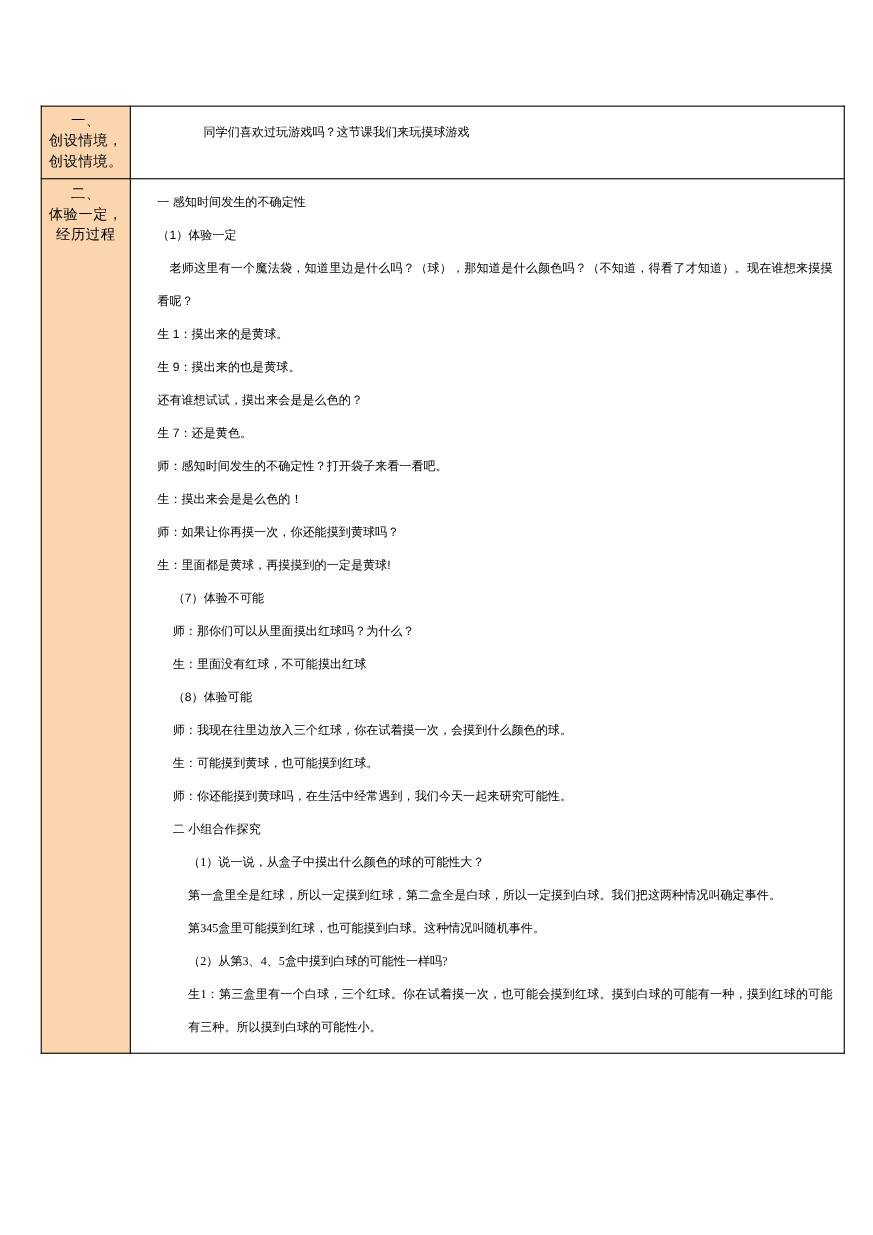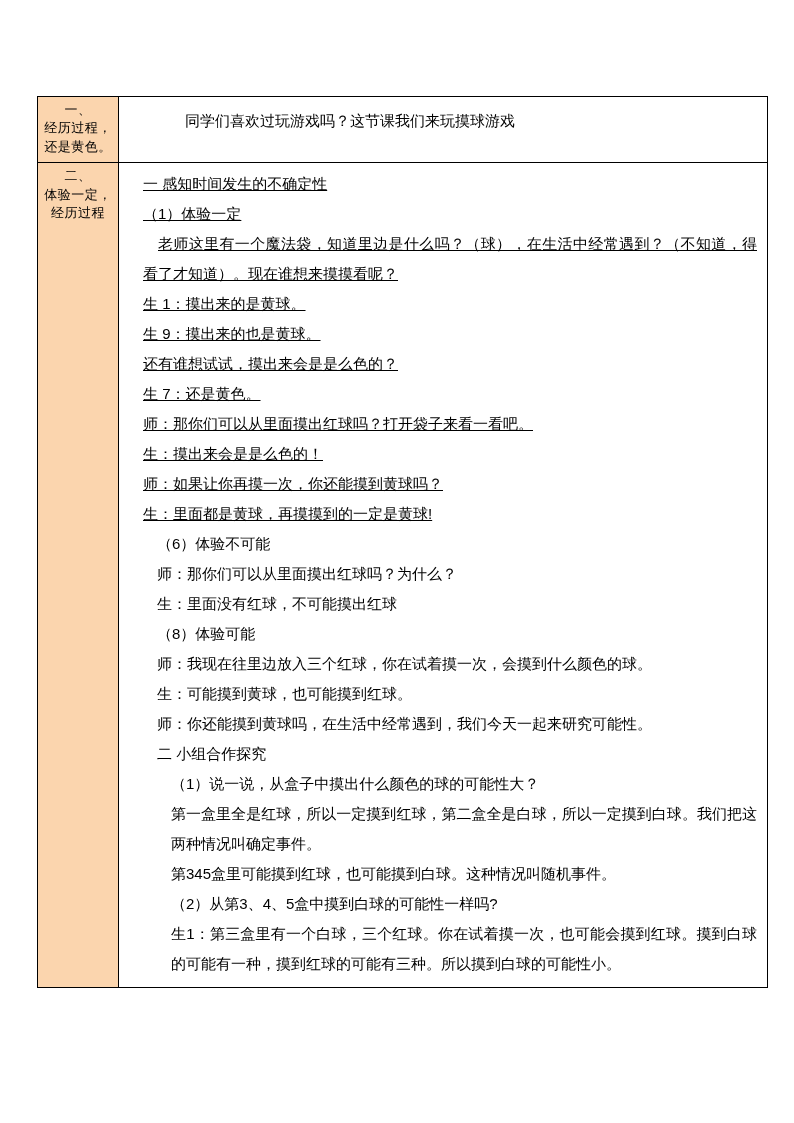--- a/index.html
+++ b/index.html
@@ -46,77 +46,77 @@
     display: block;
     white-space: nowrap;
   }
   .col-body {
     padding: 6px 10px 8px 10px !important;
     font-size: 13.2px;
     line-height: 1.0;
   }
   .para {
     margin: 0;
-    font-size: 15px;
+    font-size: 11px;
     line-height: 30px;
     text-align: justify;
     text-justify: inter-ideograph;
     white-space: normal;
   }
   .indent-1  { text-indent: 1em; }
-  .pad-1  { padding-left: 14px; text-decoration: underline; }
+  .pad-1  { padding-left: 14px; }
   .pad-2  { padding-left: 28px; }
-  .pad-3  { padding-left: 42px; }
+  .pad-3  { padding-left: 42px; font-family: Liberation Serif, serif; }
   .pad-4  { padding-left: 56px; }
   .row-intro .col-body {
     padding-top: 10px !important;
     padding-bottom: 10px !important;
   }
   .row-intro .para {
     line-height: 28px;
   }
 </style>
 </head>
 <body>
 
 <div class="page">
 
   <table class="lesson-table">
     <tbody>
 
       <tr class="row-intro">
         <td class="col-stage">
           <span class="stage-line">一、</span>
-          <span class="stage-line">经历过程，</span>
-          <span class="stage-line">还是黄色。</span>
+          <span class="stage-line">创设情境，</span>
+          <span class="stage-line">创设情境。</span>
         </td>
         <td class="col-body">
           <p class="para pad-4">同学们喜欢过玩游戏吗？这节课我们来玩摸球游戏</p>
         </td>
       </tr>
 
       <tr class="row-explore">
         <td class="col-stage">
           <span class="stage-line">二、</span>
           <span class="stage-line">体验一定，</span>
           <span class="stage-line">经历过程</span>
         </td>
         <td class="col-body">
           <p class="para pad-1">一  感知时间发生的不确定性</p>
           <p class="para pad-1">（1）体验一定</p>
-          <p class="para pad-1 indent-1">老师这里有一个魔法袋，知道里边是什么吗？（球），在生活中经常遇到？（不知道，得看了才知道）。现在谁想来摸摸看呢？</p>
+          <p class="para pad-1 indent-1">老师这里有一个魔法袋，知道里边是什么吗？（球），那知道是什么颜色吗？（不知道，得看了才知道）。现在谁想来摸摸看呢？</p>
           <p class="para pad-1">生 1：摸出来的是黄球。</p>
           <p class="para pad-1">生 9：摸出来的也是黄球。</p>
           <p class="para pad-1">还有谁想试试，摸出来会是是么色的？</p>
           <p class="para pad-1">生 7：还是黄色。</p>
-          <p class="para pad-1">师：那你们可以从里面摸出红球吗？打开袋子来看一看吧。</p>
+          <p class="para pad-1">师：感知时间发生的不确定性？打开袋子来看一看吧。</p>
           <p class="para pad-1">生：摸出来会是是么色的！</p>
           <p class="para pad-1">师：如果让你再摸一次，你还能摸到黄球吗？</p>
           <p class="para pad-1">生：里面都是黄球，再摸摸到的一定是黄球!</p>
-          <p class="para pad-2">（6）体验不可能</p>
+          <p class="para pad-2">（7）体验不可能</p>
           <p class="para pad-2">师：那你们可以从里面摸出红球吗？为什么？</p>
           <p class="para pad-2">生：里面没有红球，不可能摸出红球</p>
           <p class="para pad-2">（8）体验可能</p>
           <p class="para pad-2">师：我现在往里边放入三个红球，你在试着摸一次，会摸到什么颜色的球。</p>
           <p class="para pad-2">生：可能摸到黄球，也可能摸到红球。</p>
           <p class="para pad-2">师：你还能摸到黄球吗，在生活中经常遇到，我们今天一起来研究可能性。</p>
           <p class="para pad-2">二  小组合作探究</p>
           <p class="para pad-3">（1）说一说，从盒子中摸出什么颜色的球的可能性大？</p>
           <p class="para pad-3">第一盒里全是红球，所以一定摸到红球，第二盒全是白球，所以一定摸到白球。我们把这两种情况叫确定事件。</p>
           <p class="para pad-3">第345盒里可能摸到红球，也可能摸到白球。这种情况叫随机事件。</p>

